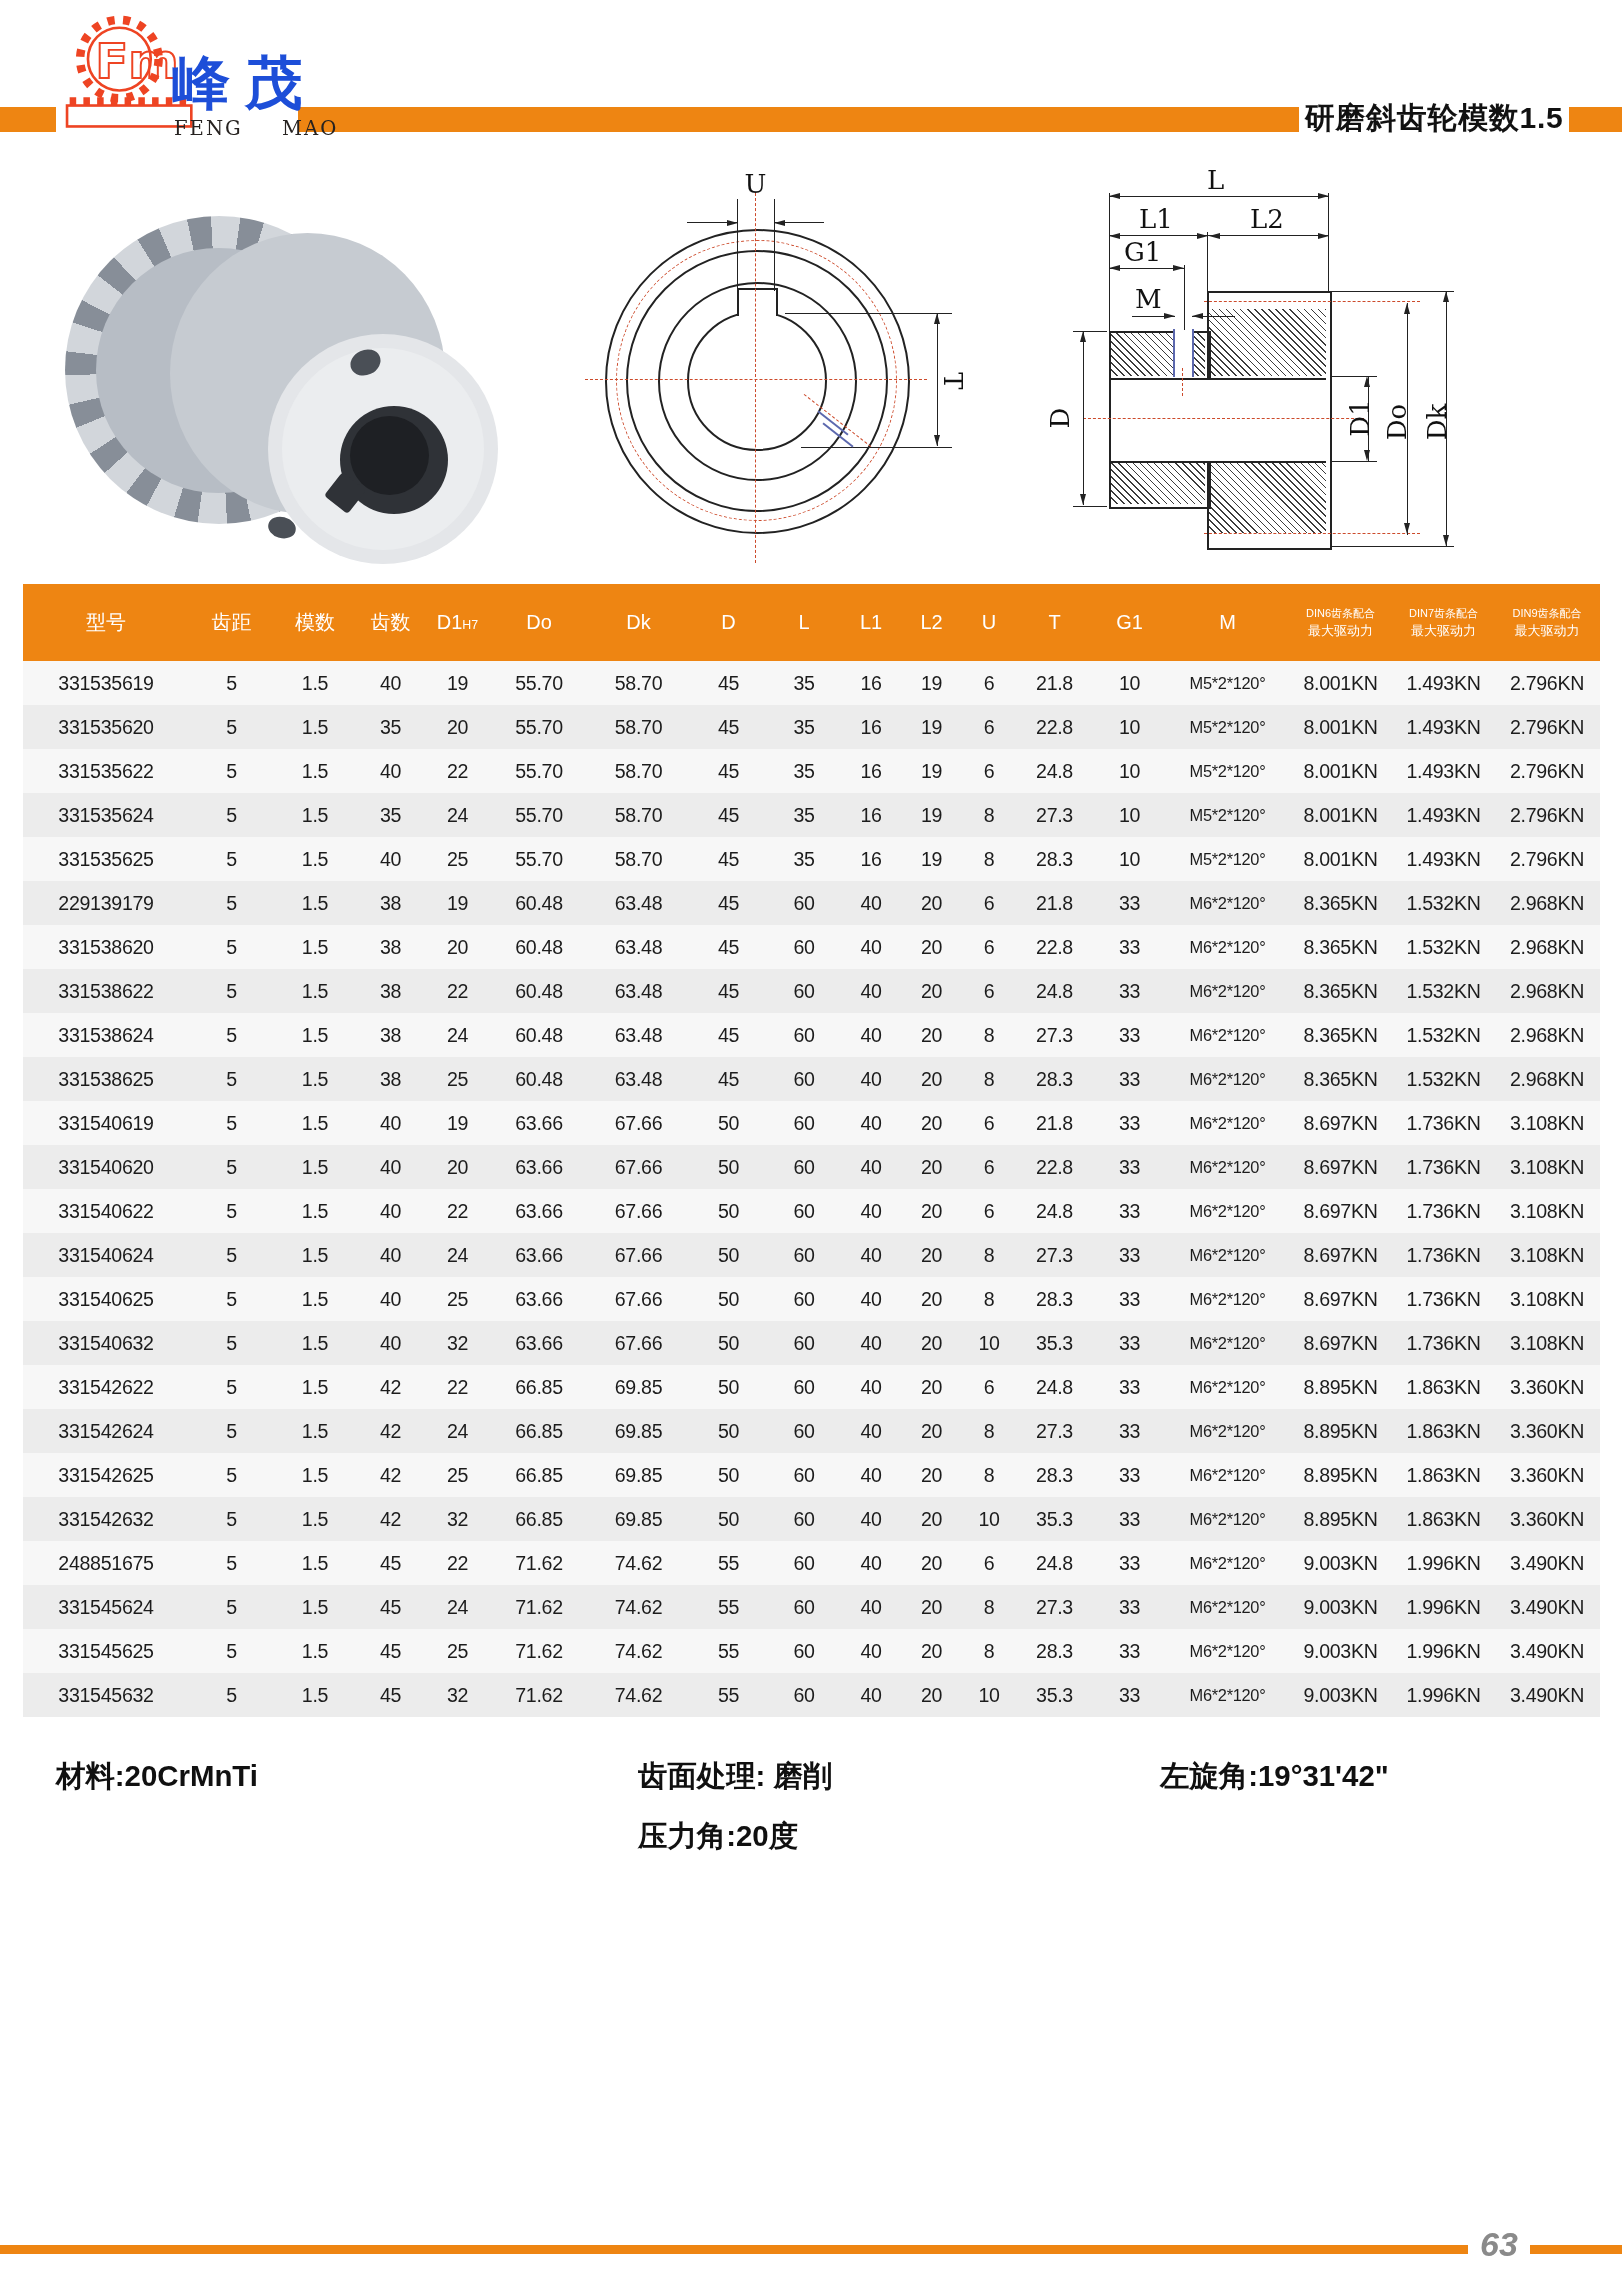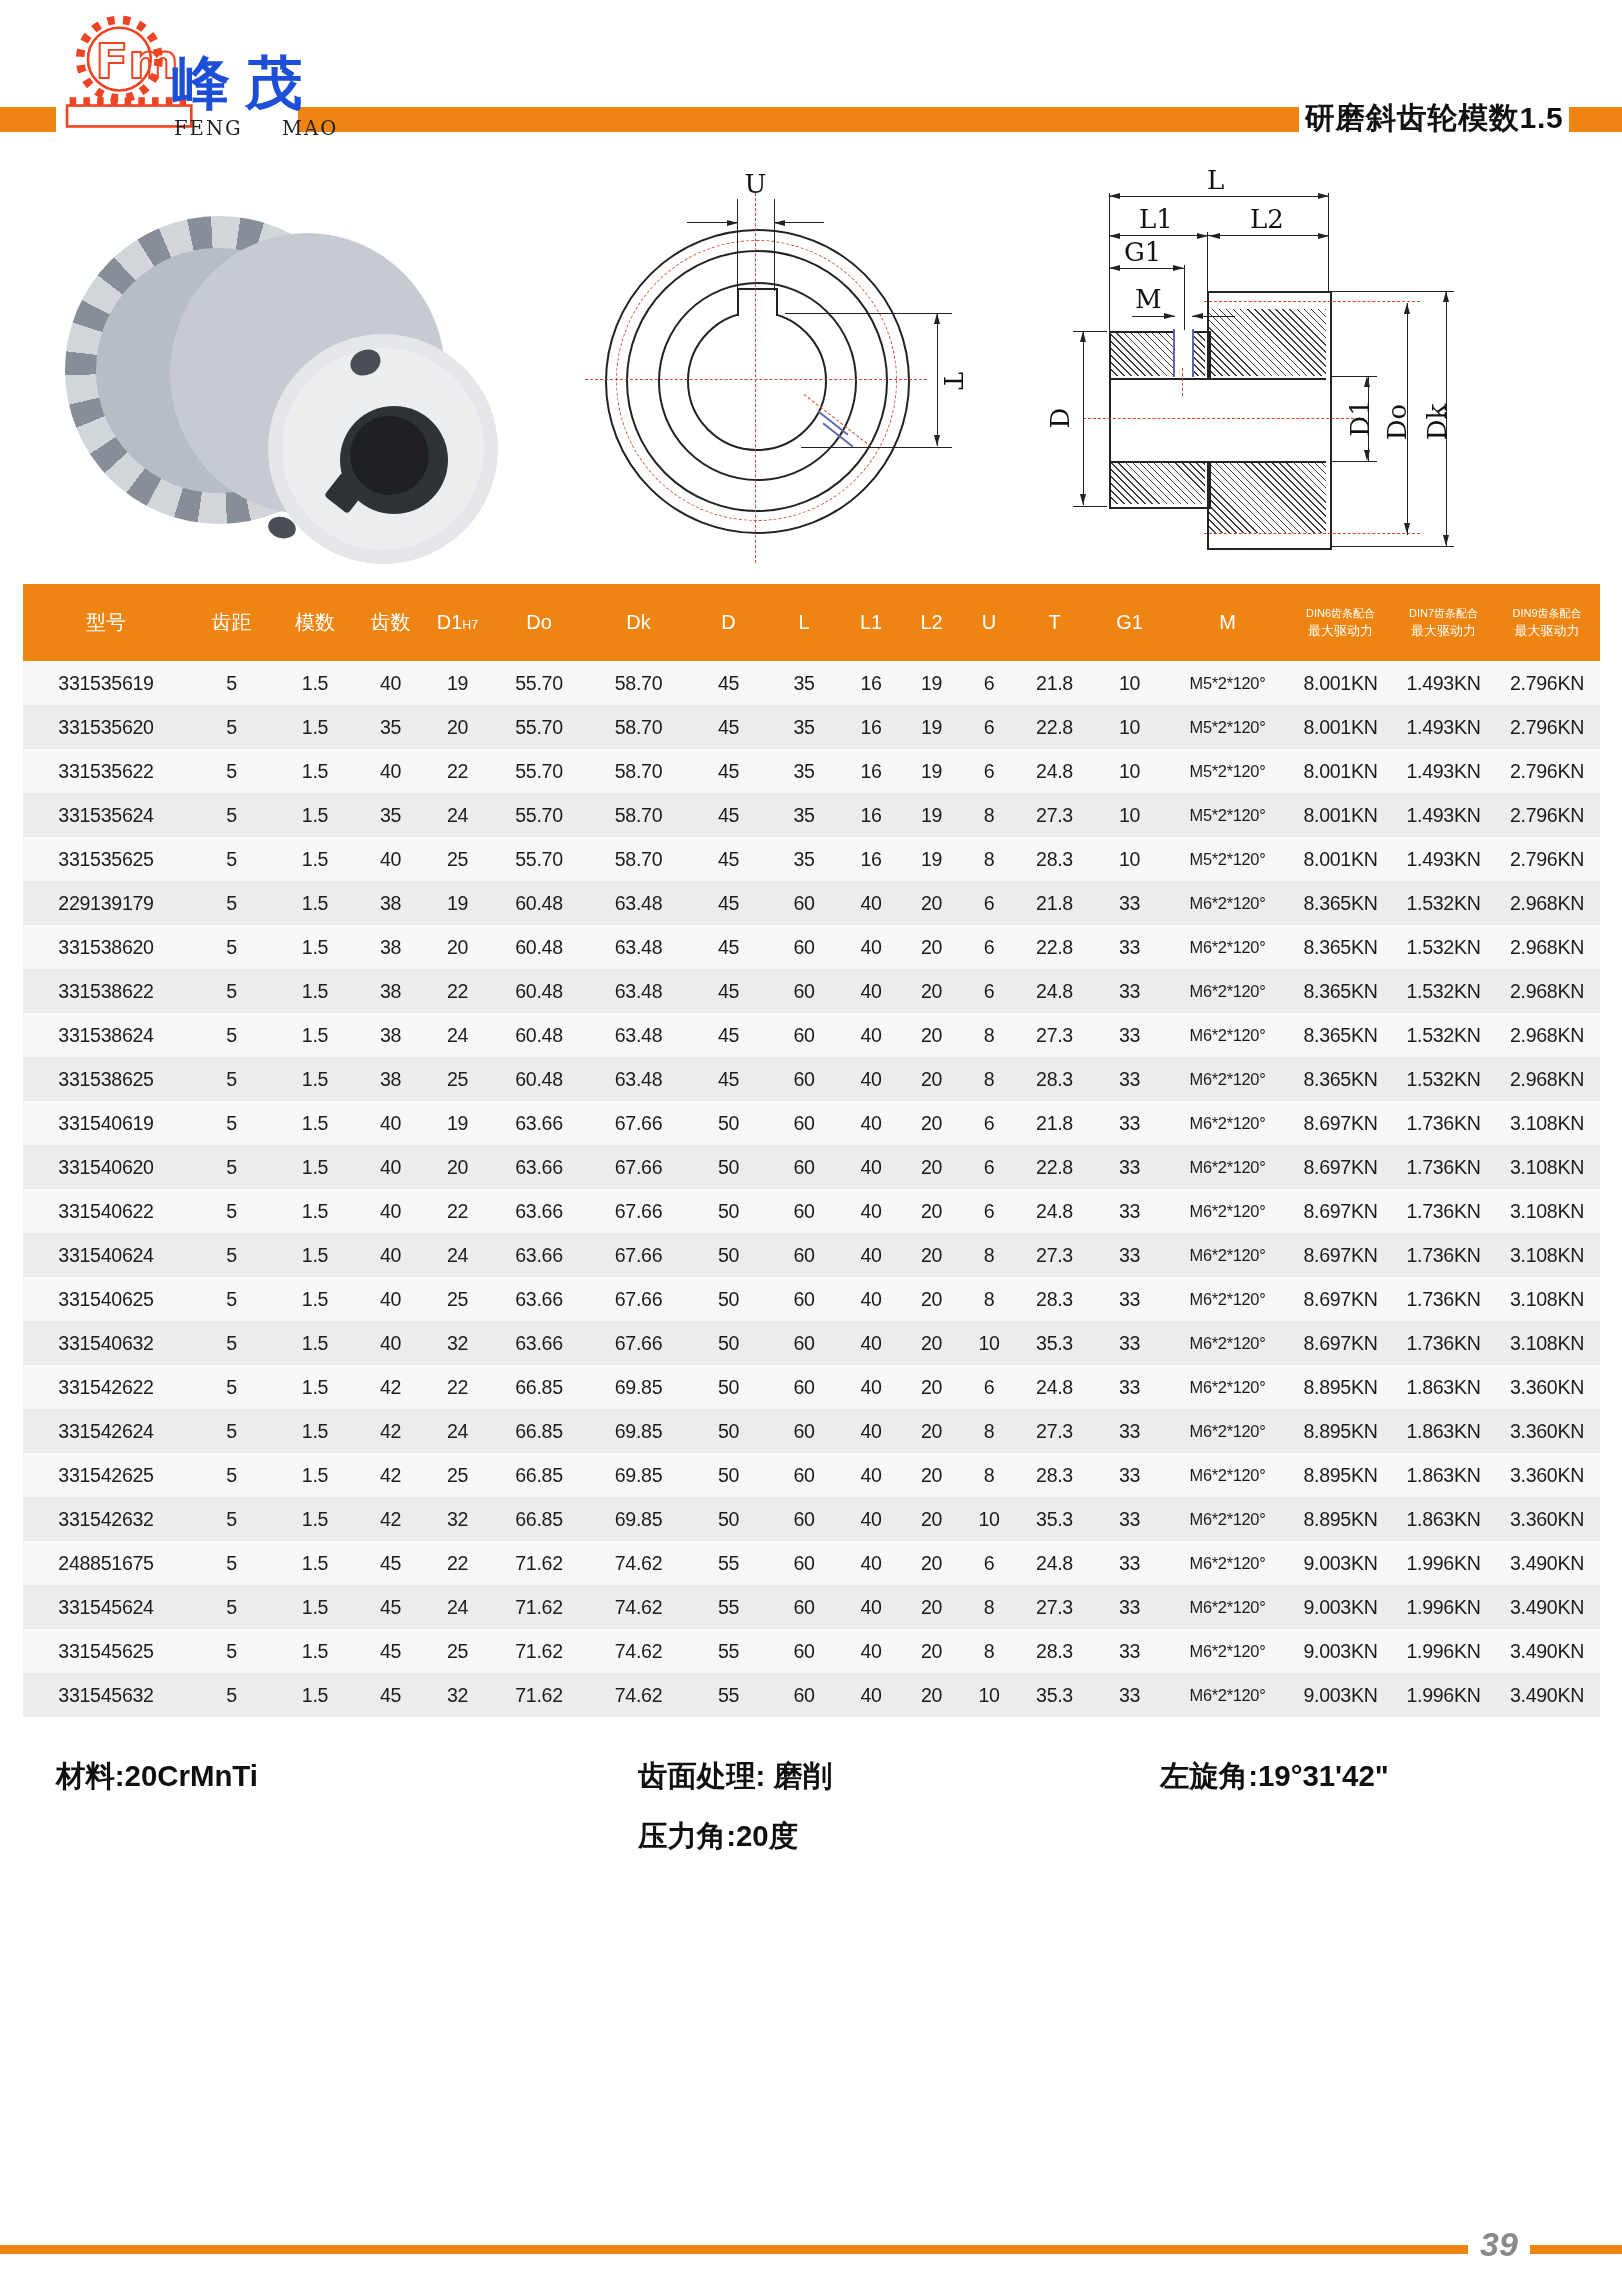--- a/index.html
+++ b/index.html
@@ -761,14 +761,14 @@
 <div class="fn" style="left:638px;">
   <div>齿面处理: 磨削</div>
   <div>压力角:20度</div>
 </div>
 <div class="fn" style="left:1160px;">
   <div>左旋角:19°31'42"</div>
 </div>
 
 <div class="foot-line" style="left:0;width:1468px;"></div>
 <div class="foot-line" style="left:1530px;width:93px;"></div>
-<div class="pagenum">39</div>
+<div class="pagenum">63</div>
 
 
 </body></html>

